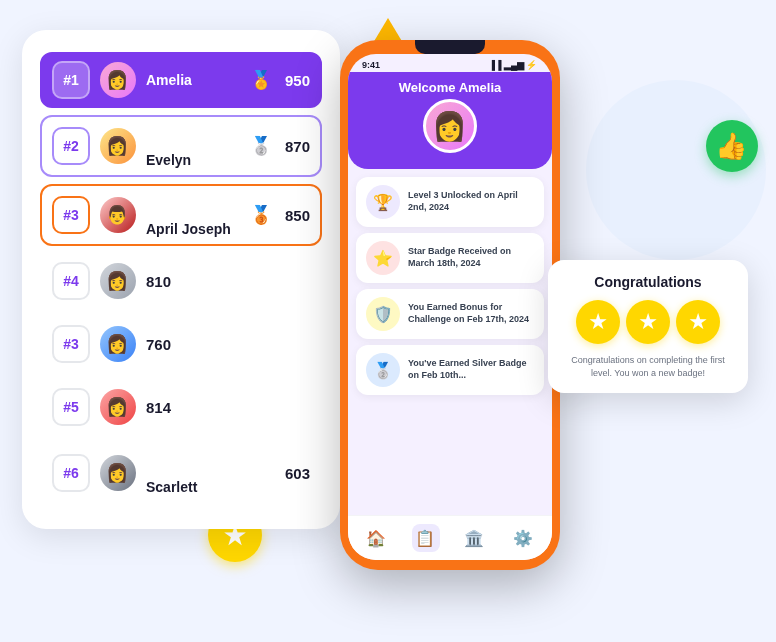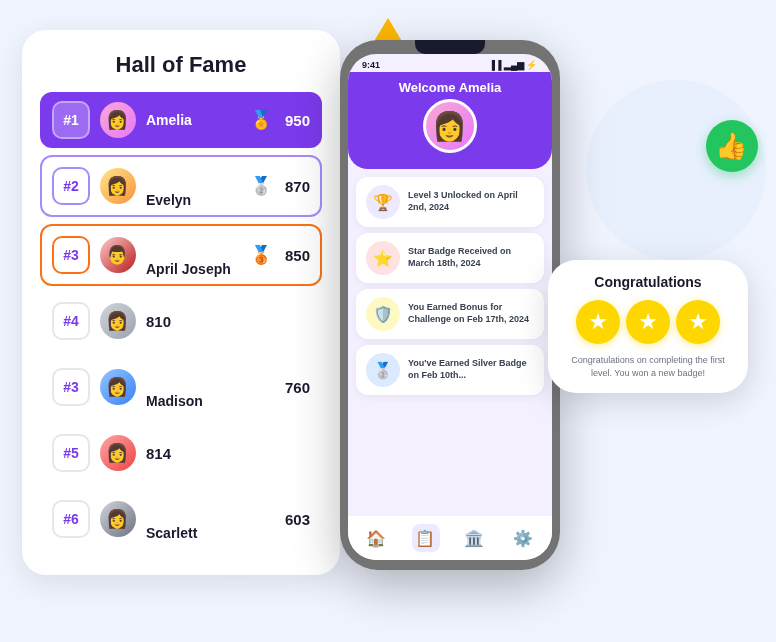--- a/index.html
+++ b/index.html
@@ -170,21 +170,21 @@
     .rank-1 .hof-score { color: white; }
     .rank-other .hof-score, .rank-2 .hof-score, .rank-3 .hof-score { color: #1a1a2e; }
 
     
     .phone-mockup {
       position: absolute;
       left: 340px;
       top: 40px;
       width: 220px;
       height: 530px;
-      background: #737373;
+      background: #f97316;
       border-radius: 38px;
       padding: 14px 8px 10px;
       box-shadow: 0 16px 48px rgba(0,0,0,0.28);
       z-index: 20;
     }
     .phone-inner {
       background: #f5f0ff;
       border-radius: 28px;
       height: 100%;
       overflow: hidden;
@@ -296,21 +296,21 @@
       color: #7c3aed;
     }
 
     
     .congrats-popup {
       position: absolute;
       right: 28px;
       top: 260px;
       width: 200px;
       background: white;
-      border-radius: 28px;
+      border-radius: 16px;
       padding: 14px 16px;
       box-shadow: 0 8px 32px rgba(0,0,0,0.15);
       z-index: 30;
     }
     .congrats-title {
       font-size: 14px;
       font-weight: 800;
       color: #1a1a2e;
       text-align: center;
       margin-bottom: 10px;
@@ -342,21 +342,20 @@
   </style>
 </head>
 <body>
 
 <div class="bg-triangle"></div>
 <div class="bg-circle-large"></div>
 <div class="bg-star-badge">★</div>
 <div class="thumbs-up-badge">👍</div>
 
 <div class="hall-of-fame-card">
-  <div class="hof-title">Hall of Fame</div>
   <div id="hof-rows-container">
       <div class="hof-row rank-1">
         <div class="hof-rank-badge">#1</div>
         <div class="hof-avatar avatar-amelia">👩</div>
         <div class="hof-name">Amelia</div>
         <span class="hof-medal">🏅</span>
         <span class="hof-score">950</span>
       </div>
       <div class="hof-row rank-2">
         <div class="hof-rank-badge">#2</div>
@@ -373,21 +372,20 @@
         <span class="hof-score">850</span>
       </div>
       <div class="hof-row rank-other">
         <div class="hof-rank-badge">#4</div>
         <div class="hof-avatar avatar-emily">👩</div>
         <span class="hof-score">810</span>
       </div>
       <div class="hof-row rank-other">
         <div class="hof-rank-badge">#3</div>
         <div class="hof-avatar avatar-madison">👩</div>
-        <div class="hof-name">Madison</div>
         <span class="hof-score">760</span>
       </div>
       <div class="hof-row rank-other">
         <div class="hof-rank-badge">#5</div>
         <div class="hof-avatar avatar-clara">👩</div>
         <span class="hof-score">814</span>
       </div>
       <div class="hof-row rank-other">
         <div class="hof-rank-badge">#6</div>
         <div class="hof-avatar avatar-scarlett">👩</div>

